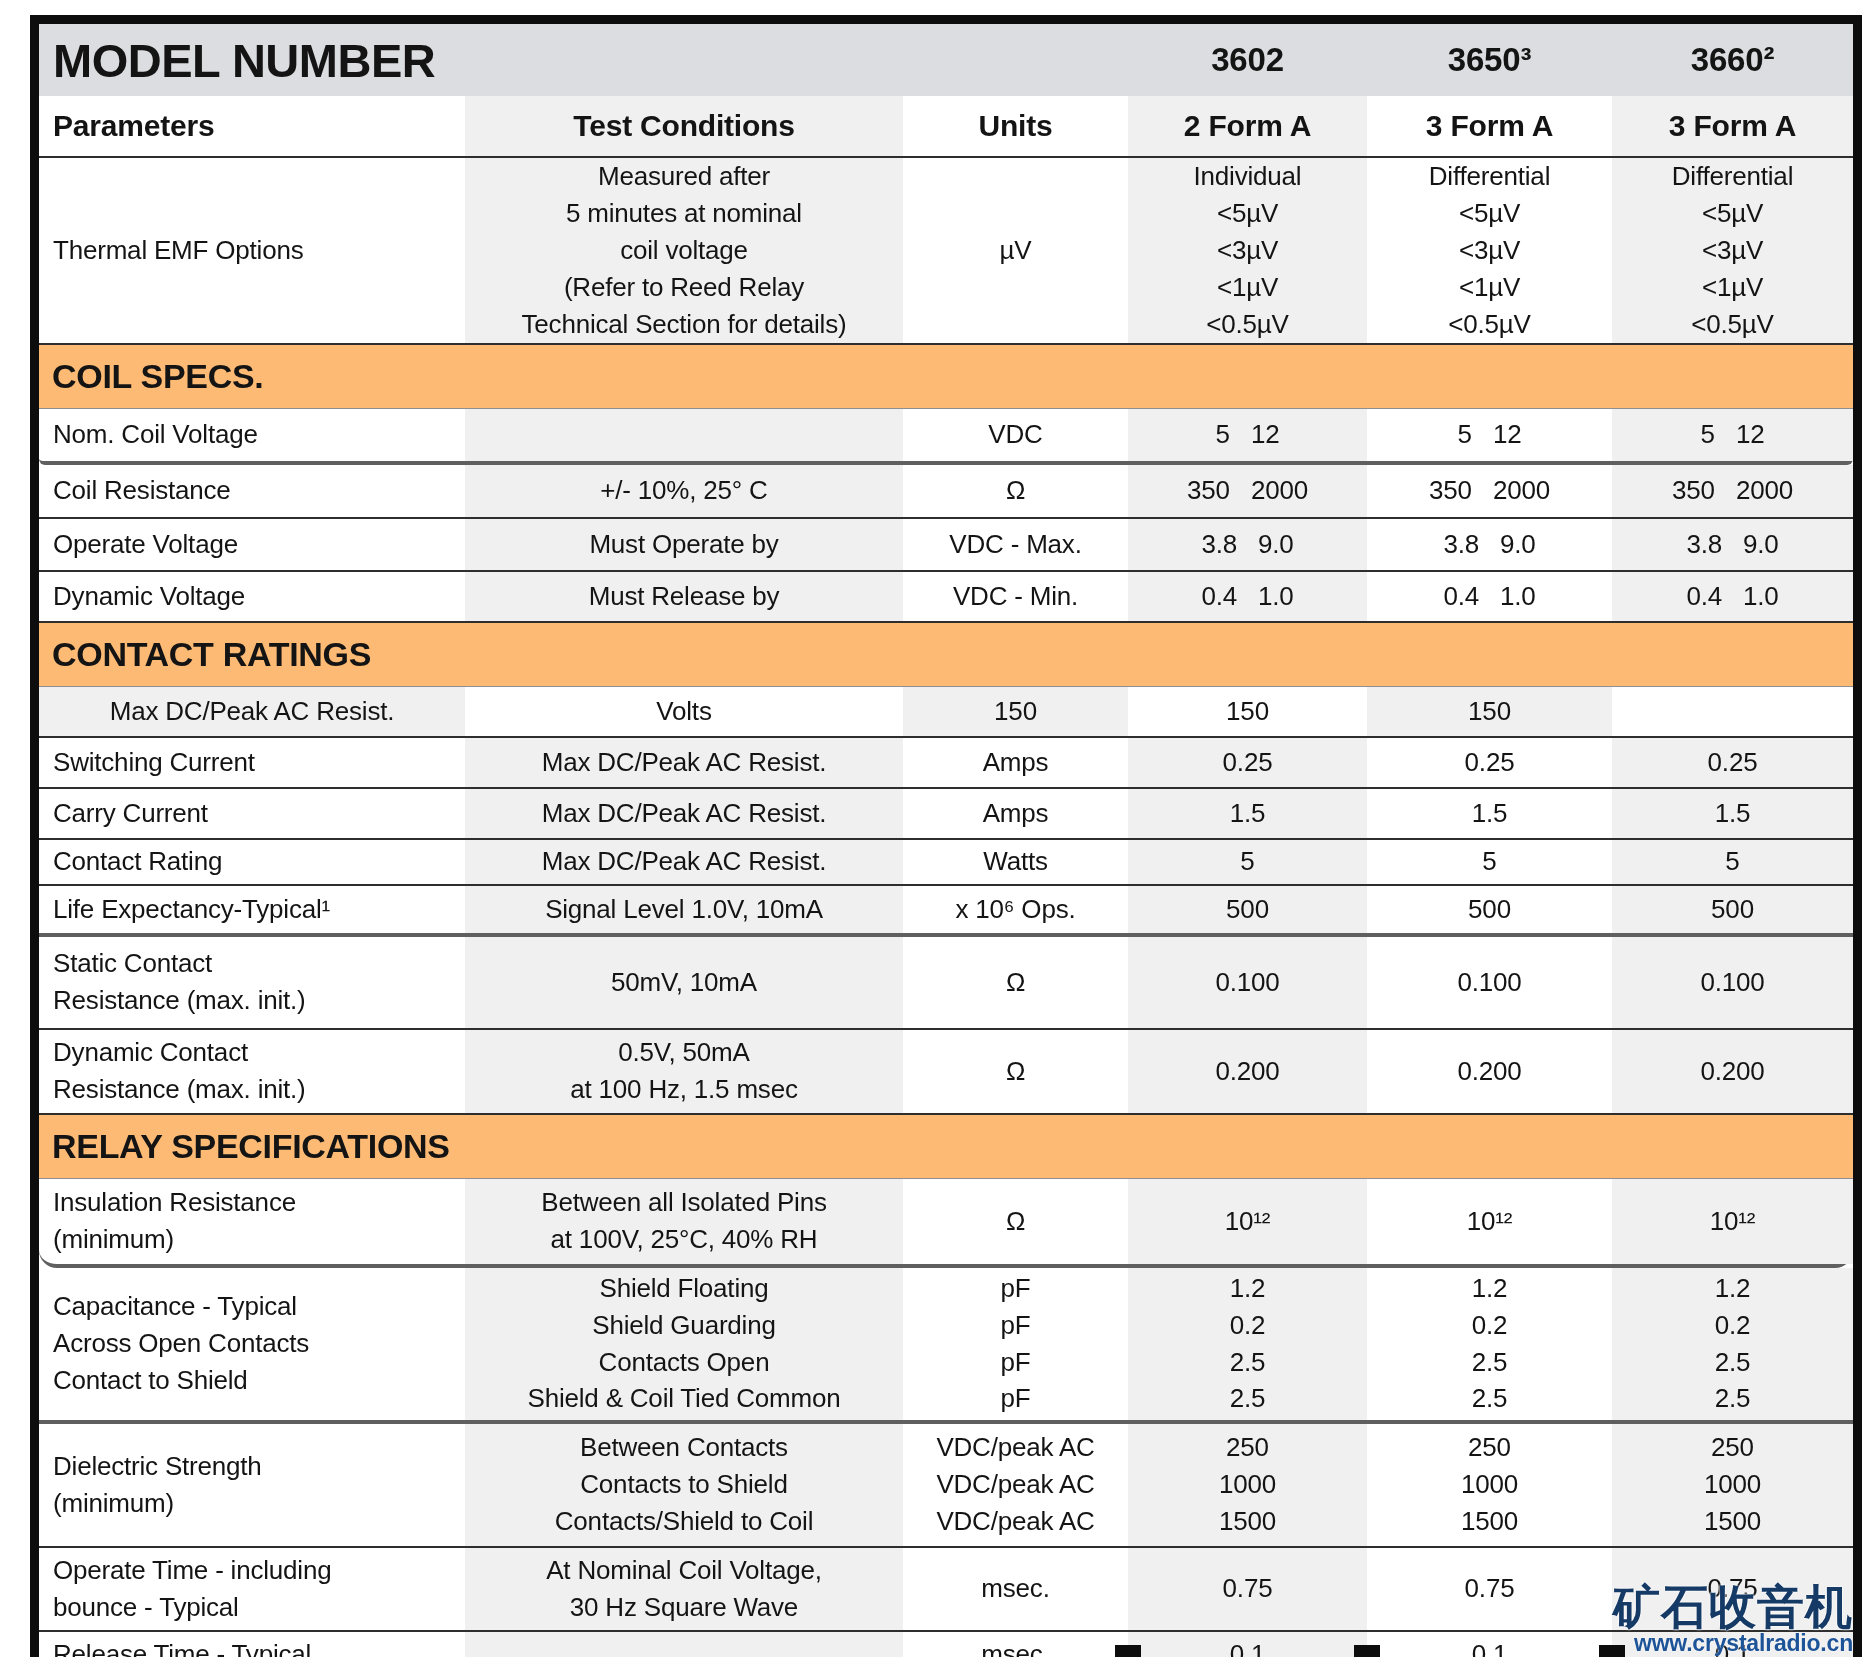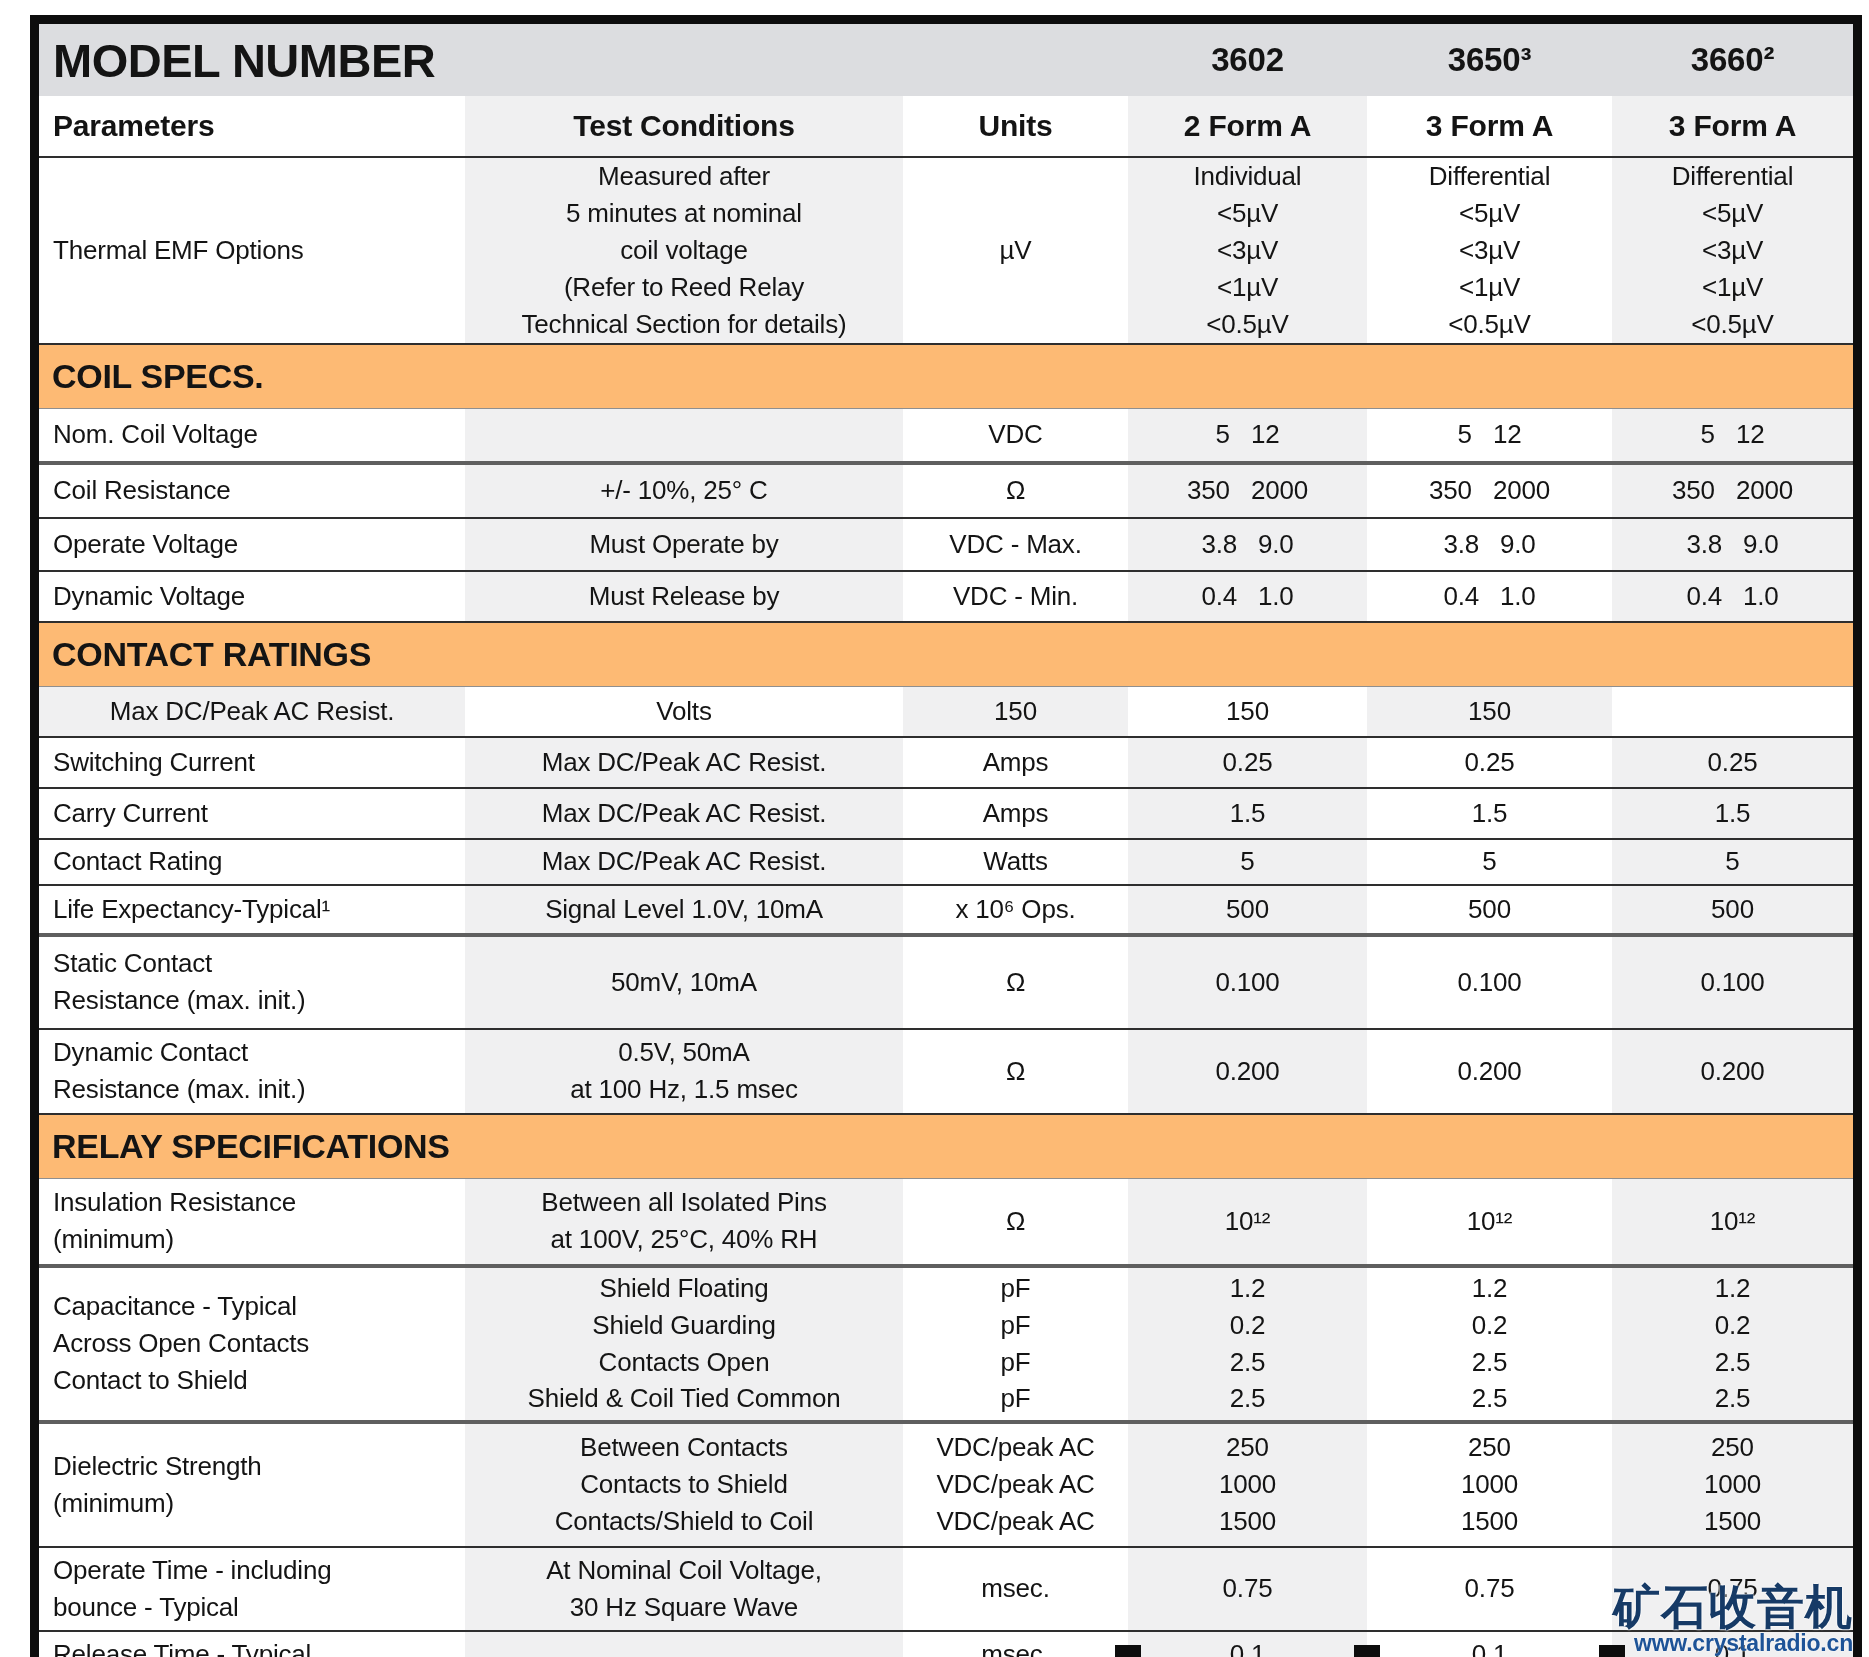--- a/index.html
+++ b/index.html
@@ -96,21 +96,21 @@
 &lt;3µV
 &lt;1µV
 &lt;0.5µV</div>
     <div class="cell shade">Differential
 &lt;5µV
 &lt;3µV
 &lt;1µV
 &lt;0.5µV</div>
   </div>
       <div class="section-band">COIL SPECS.</div>
-      <div class="grid-row row sep-thick" style="min-height: 52px;">
+      <div class="grid-row row sep-thick" style="min-height: 52px; border-radius: 6px;">
     <div class="cell left">Nom. Coil Voltage</div>
     <div class="cell shade"></div>
     <div class="cell">VDC</div>
     <div class="cell shade">5&nbsp;&nbsp;&nbsp;12</div>
     <div class="cell">5&nbsp;&nbsp;&nbsp;12</div>
     <div class="cell shade">5&nbsp;&nbsp;&nbsp;12</div>
   </div>
       <div class="grid-row row" style="min-height: 52px;">
     <div class="cell left">Coil Resistance</div>
     <div class="cell shade">+/- 10%, 25° C</div>
@@ -188,21 +188,21 @@
     <div class="cell left">Dynamic Contact
 Resistance (max. init.)</div>
     <div class="cell shade">0.5V, 50mA
 at 100 Hz, 1.5 msec</div>
     <div class="cell">Ω</div>
     <div class="cell shade">0.200</div>
     <div class="cell">0.200</div>
     <div class="cell shade">0.200</div>
   </div>
       <div class="section-band">RELAY SPECIFICATIONS</div>
-      <div class="grid-row row sep-thick" style="min-height: 85px;">
+      <div class="grid-row row sep-thick" style="min-height: 85px; border-radius: 18px;">
     <div class="cell left">Insulation Resistance
 (minimum)</div>
     <div class="cell shade">Between all Isolated Pins
 at 100V, 25°C, 40% RH</div>
     <div class="cell">Ω</div>
     <div class="cell shade">10¹²</div>
     <div class="cell">10¹²</div>
     <div class="cell shade">10¹²</div>
   </div>
       <div class="grid-row row sep-thick" style="min-height: 152px;">

